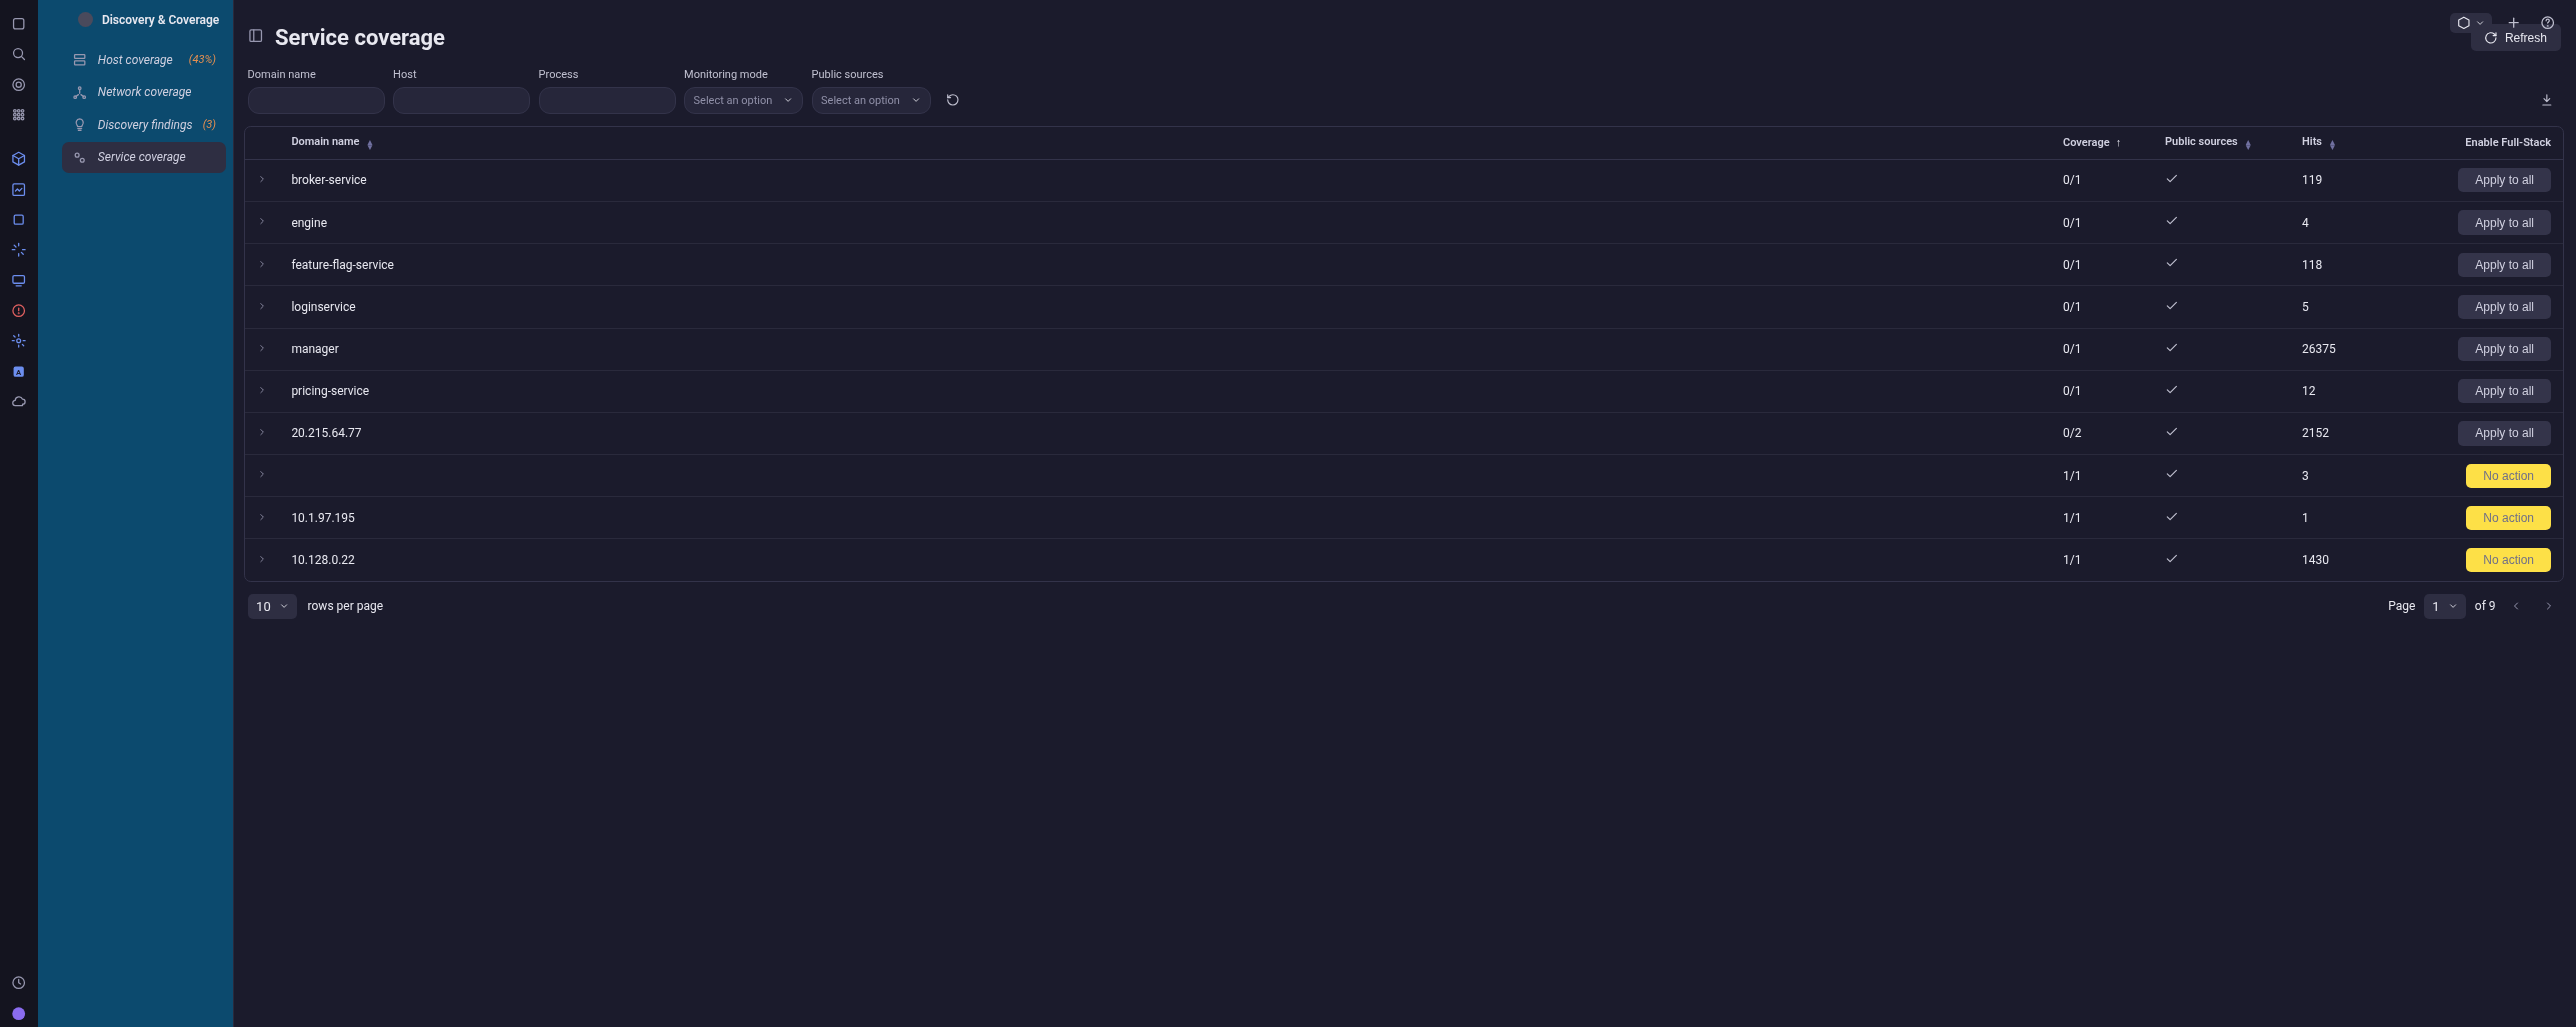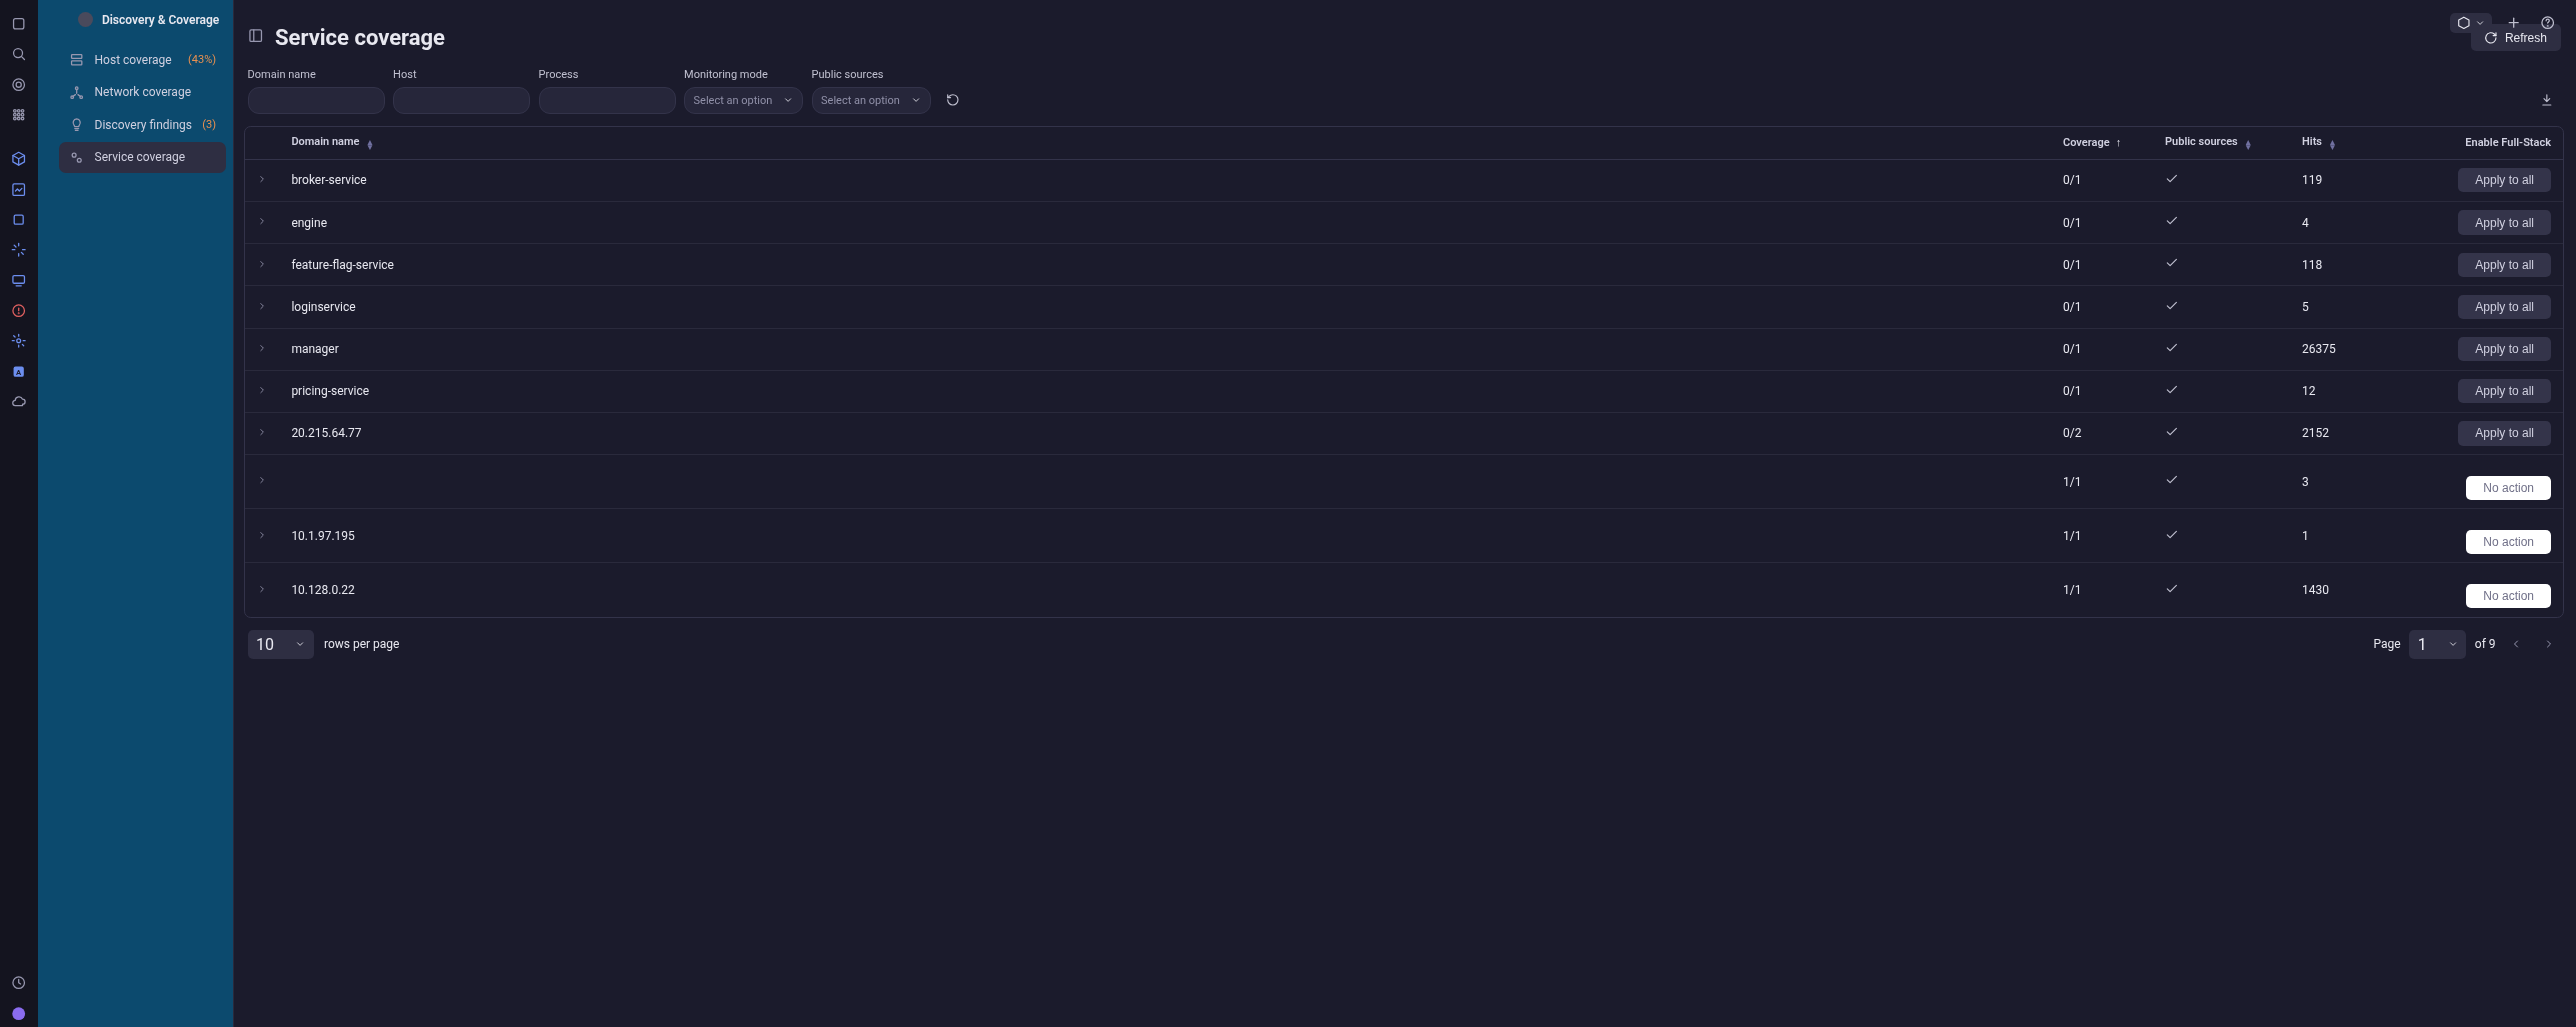--- a/index.html
+++ b/index.html
@@ -57,20 +57,21 @@
   width: 15.4px; height: 15.4px; border-radius: 50%;
   background: #4a4a5c;
 }
 .nav-list { padding: 5.1px 6.8px; display: flex; flex-direction: column; gap: 1.7px; }
 .nav-item {
   display: flex; align-items: center; gap: 10.2px;
   padding: 7.7px 10.2px;
   border-radius: 6.8px;
   cursor: pointer;
   color: #d0d0e0;
+  font-style: italic;
 }
 .nav-item.active { background: #2e2e42; }
 .nav-item .nav-icon { width: 15.4px; height: 15.4px; color: #9898b0; display: flex; align-items: center; justify-content: center; }
 .nav-item .label { flex: 1; }
 .nav-item .count { color: #e89050; font-size: 11px; }
 
 
 .main {
   flex: 1;
   display: flex;
@@ -176,41 +177,40 @@
 .action-btn {
   background: #34344a;
   border: none;
   color: #d0d0e0;
   padding: 5.1px 17px;
   border-radius: 5.1px;
   font-size: 12px;
   cursor: pointer;
 }
 .action-btn.disabled {
-  background: #ffffff;
+  background: #fde047;
   color: #707088;
   cursor: default;
-  margin-top: 12px;
 }
 
 
 .pagination {
   display: flex; align-items: center; gap: 10.2px;
   padding: 12px 3.4px 3.4px 3.4px;
 }
 .pagination .right { margin-left: auto; display: flex; align-items: center; gap: 8.5px; text-align: center; }
 .page-select {
   background: #2e2e42;
   border: none;
   color: #e8e8f0;
   padding: 5.1px 8.5px;
   border-radius: 5.1px;
-  display: flex; align-items: center; gap: 21px;
-  cursor: pointer;
-  font-size: 16px;
+  display: flex; align-items: center; gap: 8px;
+  cursor: pointer;
+  font-size: 13px;
 }
 .pager-btn {
   width: 24px; height: 24px;
   display: flex; align-items: center; justify-content: center;
   cursor: pointer;
   color: #9898b0;
   border-radius: 5.1px;
 }
 
 svg { fill: none; stroke: currentColor; stroke-width: 2; stroke-linecap: round; stroke-linejoin: round; }

